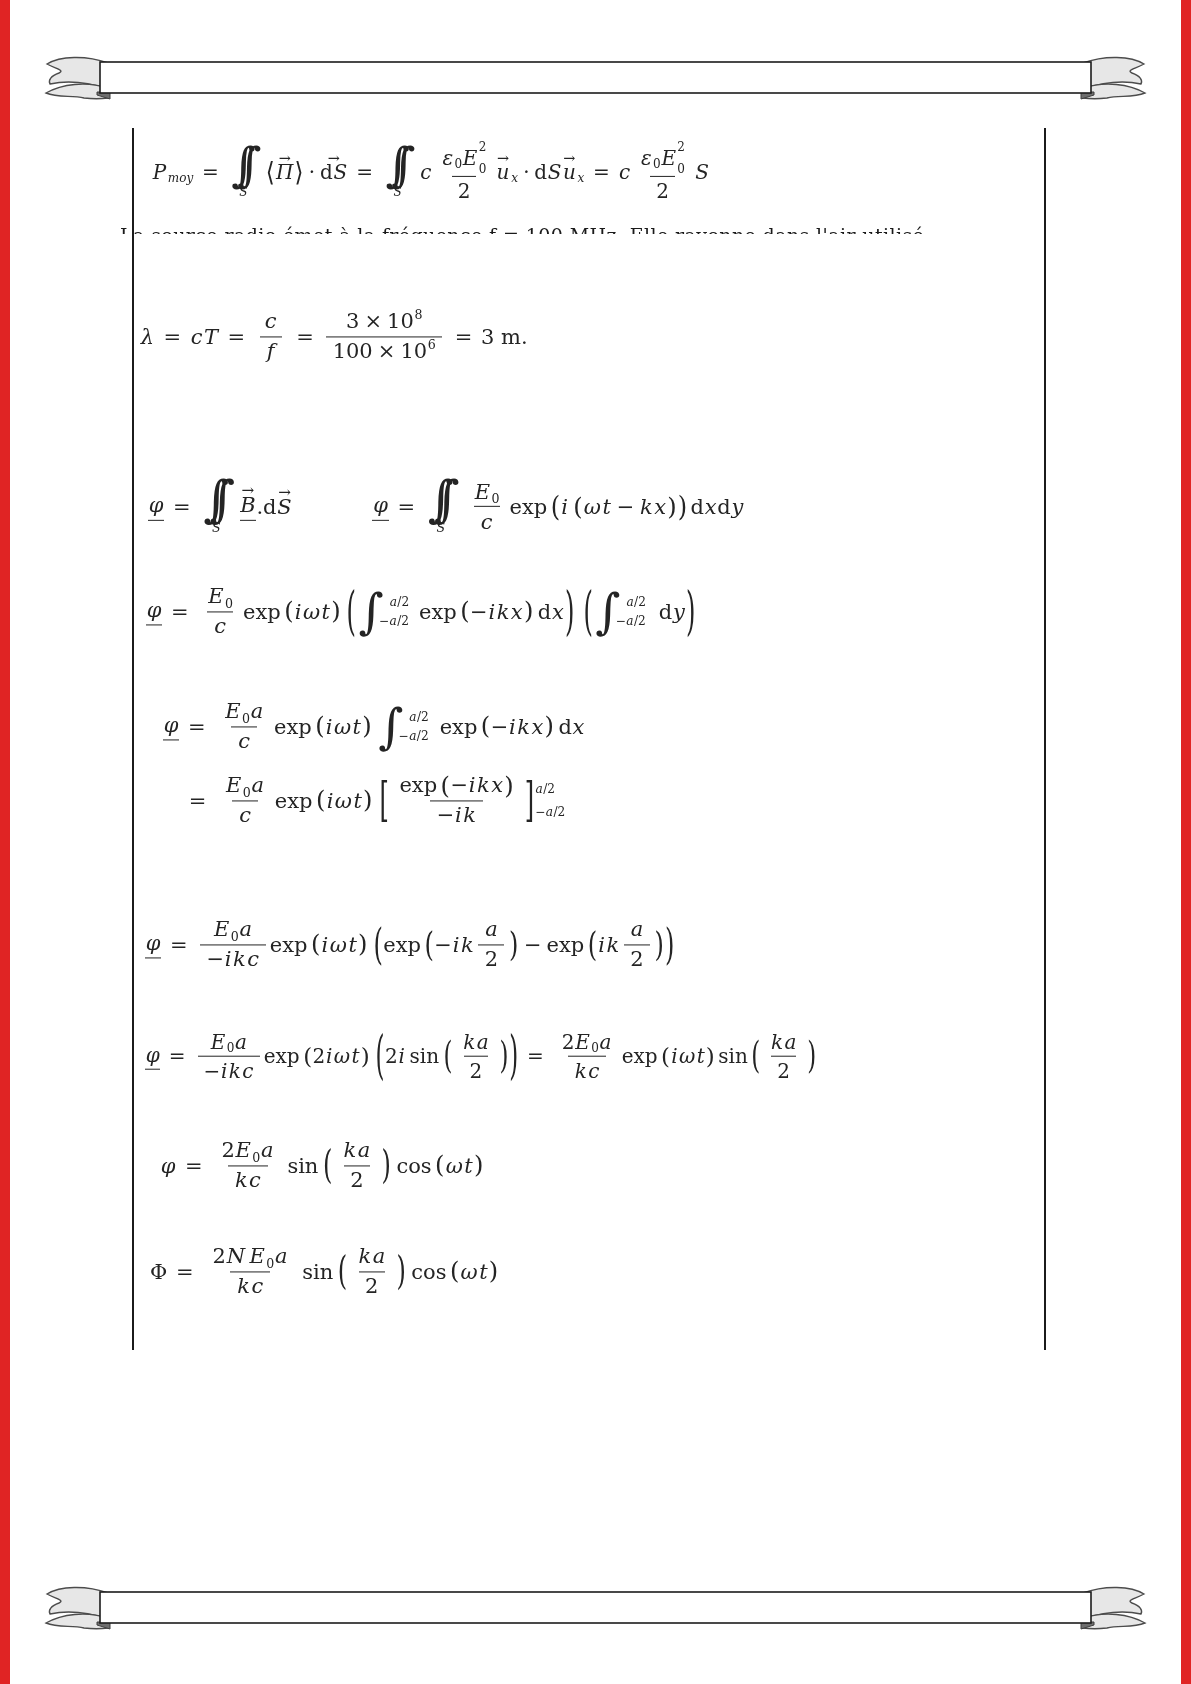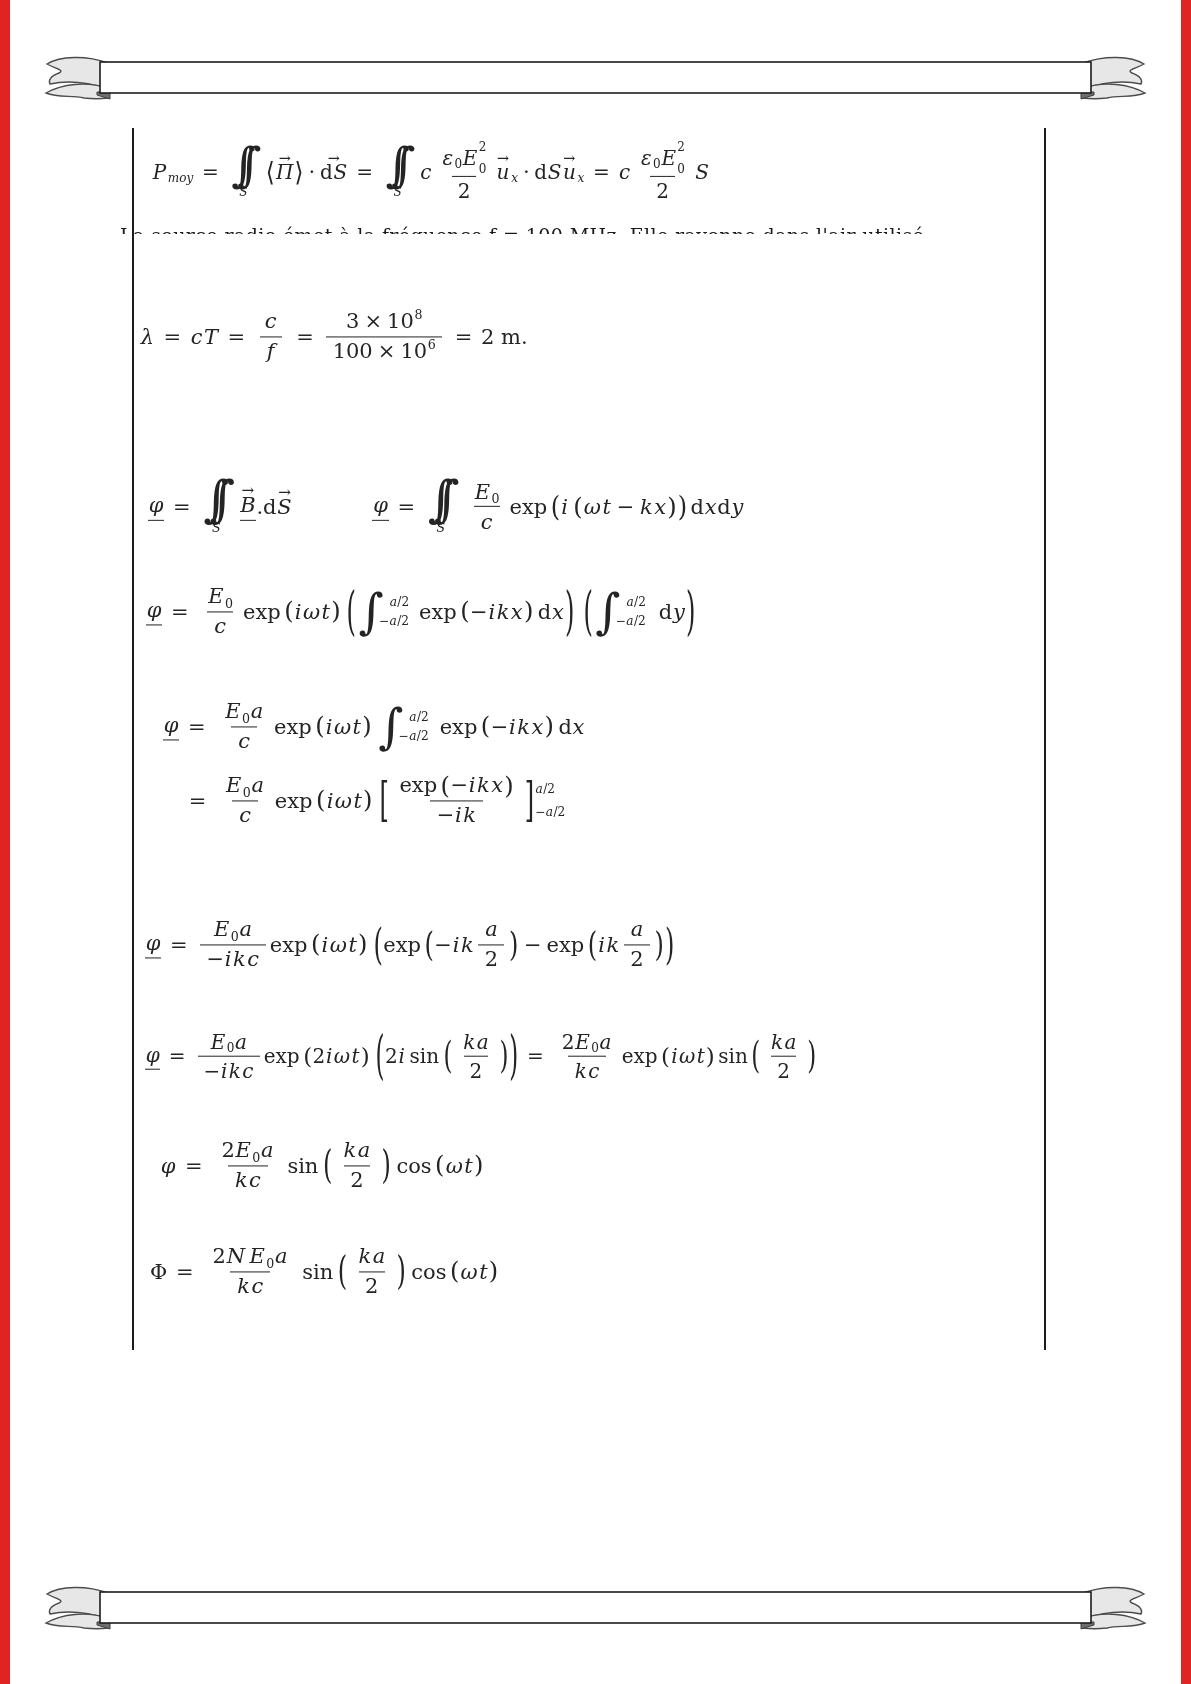--- a/index.html
+++ b/index.html
@@ -213,21 +213,21 @@
                 <span class="mr">100</span>
                 <span class="mbin">×</span>
                 <span class="mrow">
                   <span class="mr">10</span>
                   <span class="msup"><span class="mr">6</span></span>
                 </span>
               </span>
             </span>
           </span>
           <span class="mrel">=</span>
-          <span class="mr">2 m.</span>
+          <span class="mr">3 m.</span>
         </span>
       </div>
       <div class="eq" style="top: 507px; left: 148px; font-size: 21px;">
         <span class="mrow">
           <span class="mul">
             <span class="mi">φ</span>
           </span>
           <span class="mrel">=</span>
           <span class="miint">
             <span class="ii-glyphs">

